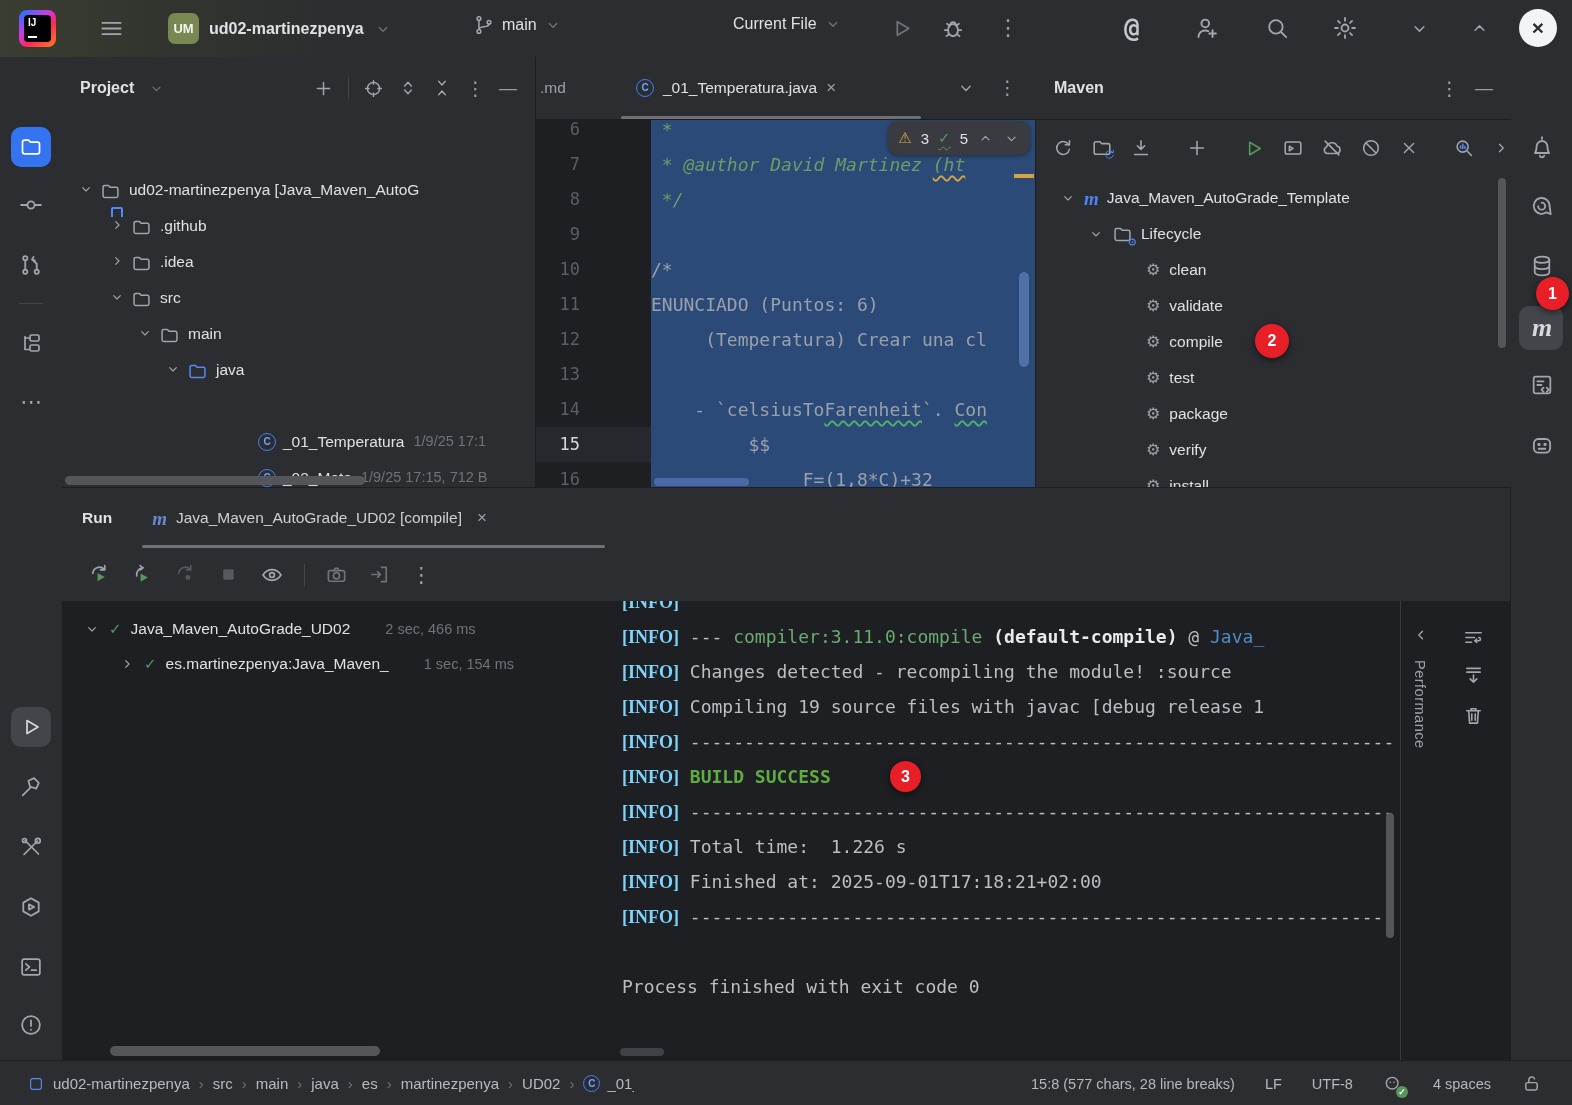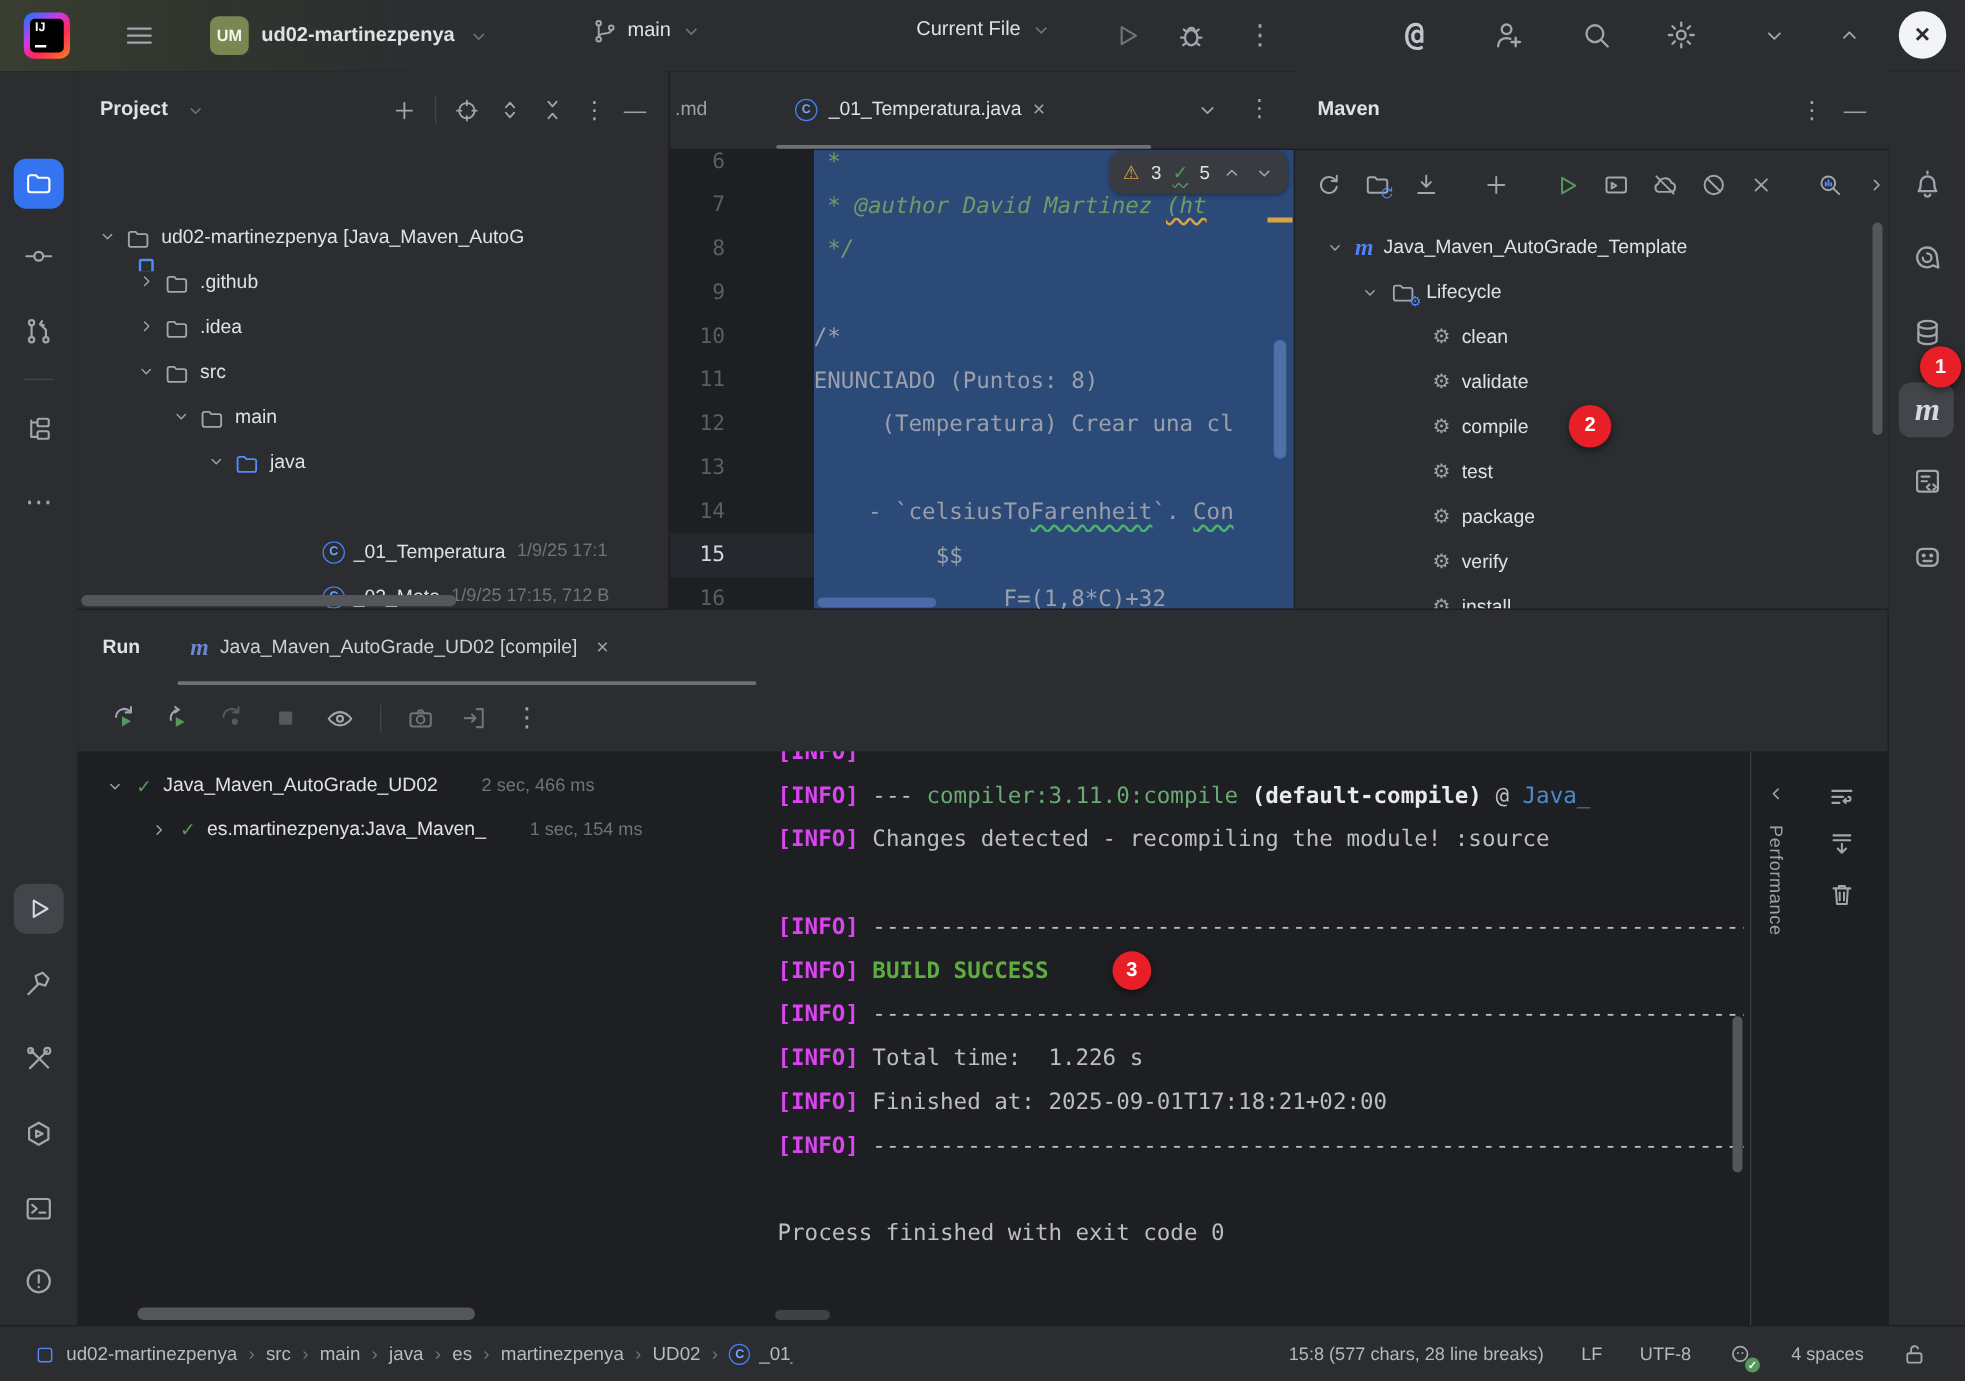--- a/index.html
+++ b/index.html
@@ -64,21 +64,21 @@
   .mvn{left:1035px;top:57px;width:475px;height:430px;background:#2b2d30;border-left:1px solid #1e1f22;overflow:hidden;}
   .mv-row{position:absolute;width:100%;height:36px;display:flex;align-items:center;font-size:15.5px;color:#dfe1e5;white-space:nowrap;}
   
   .run{left:62px;top:487px;width:1448px;height:573px;background:#2b2d30;border-top:1px solid #1e1f22;}
   .run-content{position:absolute;left:0;top:113px;width:100%;height:460px;background:#1e1f22;}
   .rtab-underline{position:absolute;left:80px;top:57px;width:463px;height:3px;background:#6e7175;border-radius:2px;}
   .rtree-row{position:absolute;height:35px;display:flex;align-items:center;white-space:nowrap;font-size:15.5px;}
   .rt-time{color:#6f737a;margin-left:26px;font-size:14.5px;}
   .console{position:absolute;left:560px;top:113px;width:773px;height:460px;overflow:hidden;}
   .con-line{position:absolute;left:0;width:900px;height:35px;font:18px/35px "DejaVu Sans Mono",monospace;color:#bcbec4;white-space:pre;}
-  .cinfo{color:#d946ef;font-weight:bold;}
+  .cinfo{color:#7dd3fc;font-weight:bold;font-family:Liberation Serif, serif;}
   .cgoal{color:#6aab73;}
   .cbold{color:#e8eaee;font-weight:bold;}
   .cmod{color:#4e8ac8;}
   .csucc{color:#5fad41;font-weight:bold;}
   .perf-div{position:absolute;left:1338px;top:113px;width:1px;height:460px;background:#393b40;}
   .vtext{writing-mode:vertical-lr;color:#9da0a8;font-size:14.5px;letter-spacing:.5px;}
   
   .status{left:0;top:1060px;width:1572px;height:45px;background:#2b2d30;border-top:1px solid #1e1f22;display:flex;align-items:center;}
   .crumb{font-size:15px;color:#b7bac1;}
   .crumb-sep{color:#6f737a;margin:0 9px;font-size:15px;}
@@ -588,21 +588,21 @@
     <div class="lnum" style="top:300px">13</div>
     <div class="lnum" style="top:335px">14</div>
     <div class="lnum cur" style="top:370px">15</div>
     <div class="lnum" style="top:405px">16</div>
 
     <div class="cline jdoc" style="top:55px"><span> *</span></div>
     <div class="cline jdoc" style="top:90px"><span> * @author David Martinez </span><span class="wavy-y">(ht</span></div>
     <div class="cline jdoc" style="top:125px"><span> */</span></div>
     <div class="cline bcmt" style="top:160px"><span></span></div>
     <div class="cline bcmt" style="top:195px"><span>/*</span></div>
-    <div class="cline bcmt" style="top:230px"><span>ENUNCIADO (Puntos: 8)</span></div>
+    <div class="cline bcmt" style="top:230px"><span>ENUNCIADO (Puntos: 6)</span></div>
     <div class="cline bcmt" style="top:265px"><span>     (Temperatura) Crear una cl</span></div>
     <div class="cline bcmt" style="top:300px"><span></span></div>
     <div class="cline bcmt" style="top:335px"><span>    - `celsiusTo</span><span class="wavy-g">Farenheit</span><span>`. </span><span class="wavy-g">Con</span></div>
     <div class="cline bcmt" style="top:370px"><span>         $$</span></div>
     <div class="cline bcmt" style="top:405px"><span>              F=(1,8*C)+32</span></div>
 
     <div class="abs" style="left:478px;top:117px;width:20px;height:4px;background:#d9a343;z-index:3"></div>
     <div class="abs" style="left:483px;top:215px;width:10px;height:95px;background:rgba(110,145,205,.55);border-radius:5px;z-index:3"></div>
     <div class="abs" style="left:118px;top:421px;width:95px;height:8px;background:#4a69a7;border-radius:4px;z-index:3"></div>
 
@@ -829,20 +829,21 @@
         <span class="chk-g">✓</span>
         <span style="color:#dfe1e5">es.martinezpenya:Java_Maven_</span>
         <span class="rt-time">1 sec, 154 ms</span>
       </div>
     </div>
 
     <div class="console">
       <div class="con-line" style="top:-17px"><span class="cinfo">[INFO]</span></div>
       <div class="con-line" style="top:18px"><span class="cinfo">[INFO]</span><span> --- </span><span class="cgoal">compiler:3.11.0:compile</span><span class="cbold"> (default-compile)</span><span> @ </span><span class="cmod">Java_</span></div>
       <div class="con-line" style="top:53px"><span class="cinfo">[INFO]</span><span> Changes detected - recompiling the module! :source</span></div>
+      <div class="con-line" style="top:88px"><span class="cinfo">[INFO]</span><span> Compiling 19 source files with javac [debug release 1</span></div>
       <div class="con-line" style="top:123px"><span class="cinfo">[INFO]</span><span> ------------------------------------------------------------------------------------</span></div>
       <div class="con-line" style="top:158px"><span class="cinfo">[INFO]</span><span class="csucc"> BUILD SUCCESS</span></div>
       <div class="con-line" style="top:193px"><span class="cinfo">[INFO]</span><span> ------------------------------------------------------------------------------------</span></div>
       <div class="con-line" style="top:228px"><span class="cinfo">[INFO]</span><span> Total time:  1.226 s</span></div>
       <div class="con-line" style="top:263px"><span class="cinfo">[INFO]</span><span> Finished at: 2025-09-01T17:18:21+02:00</span></div>
       <div class="con-line" style="top:298px"><span class="cinfo">[INFO]</span><span> ------------------------------------------------------------------------------------</span></div>
       <div class="con-line" style="top:368px"><span>Process finished with exit code 0</span></div>
     </div>
     <div class="thumb" style="left:1324px;top:325px;width:8px;height:125px"></div>
 

